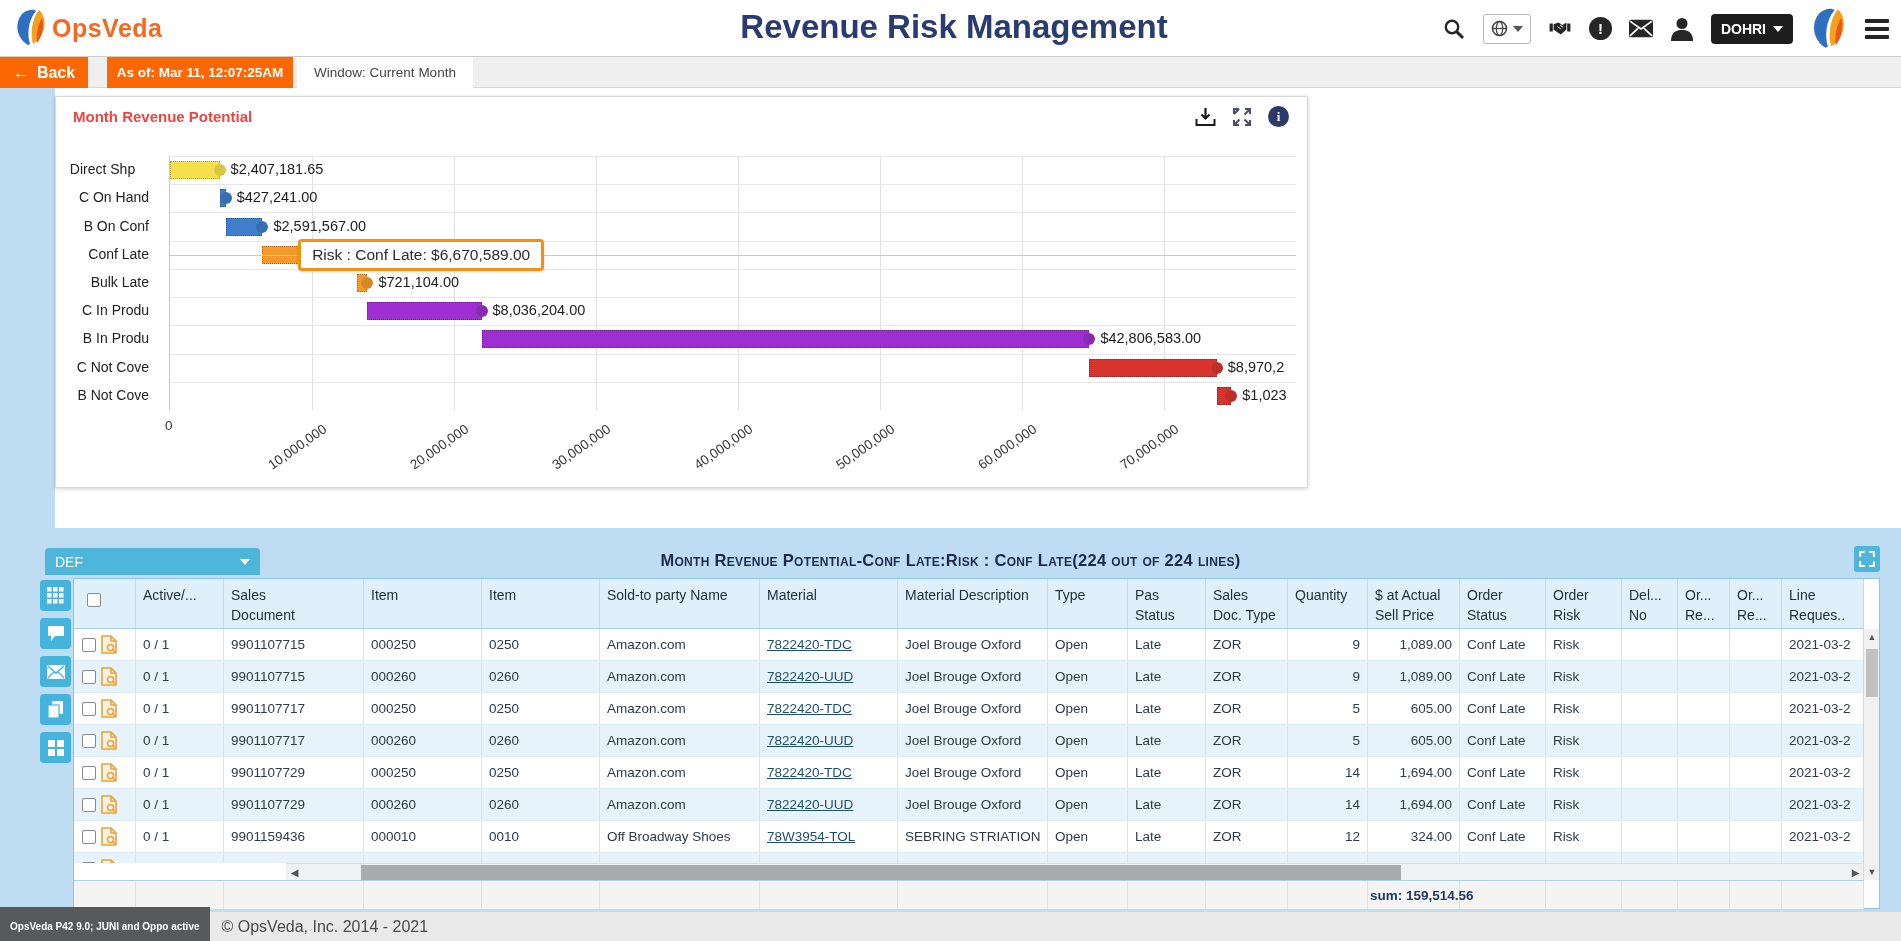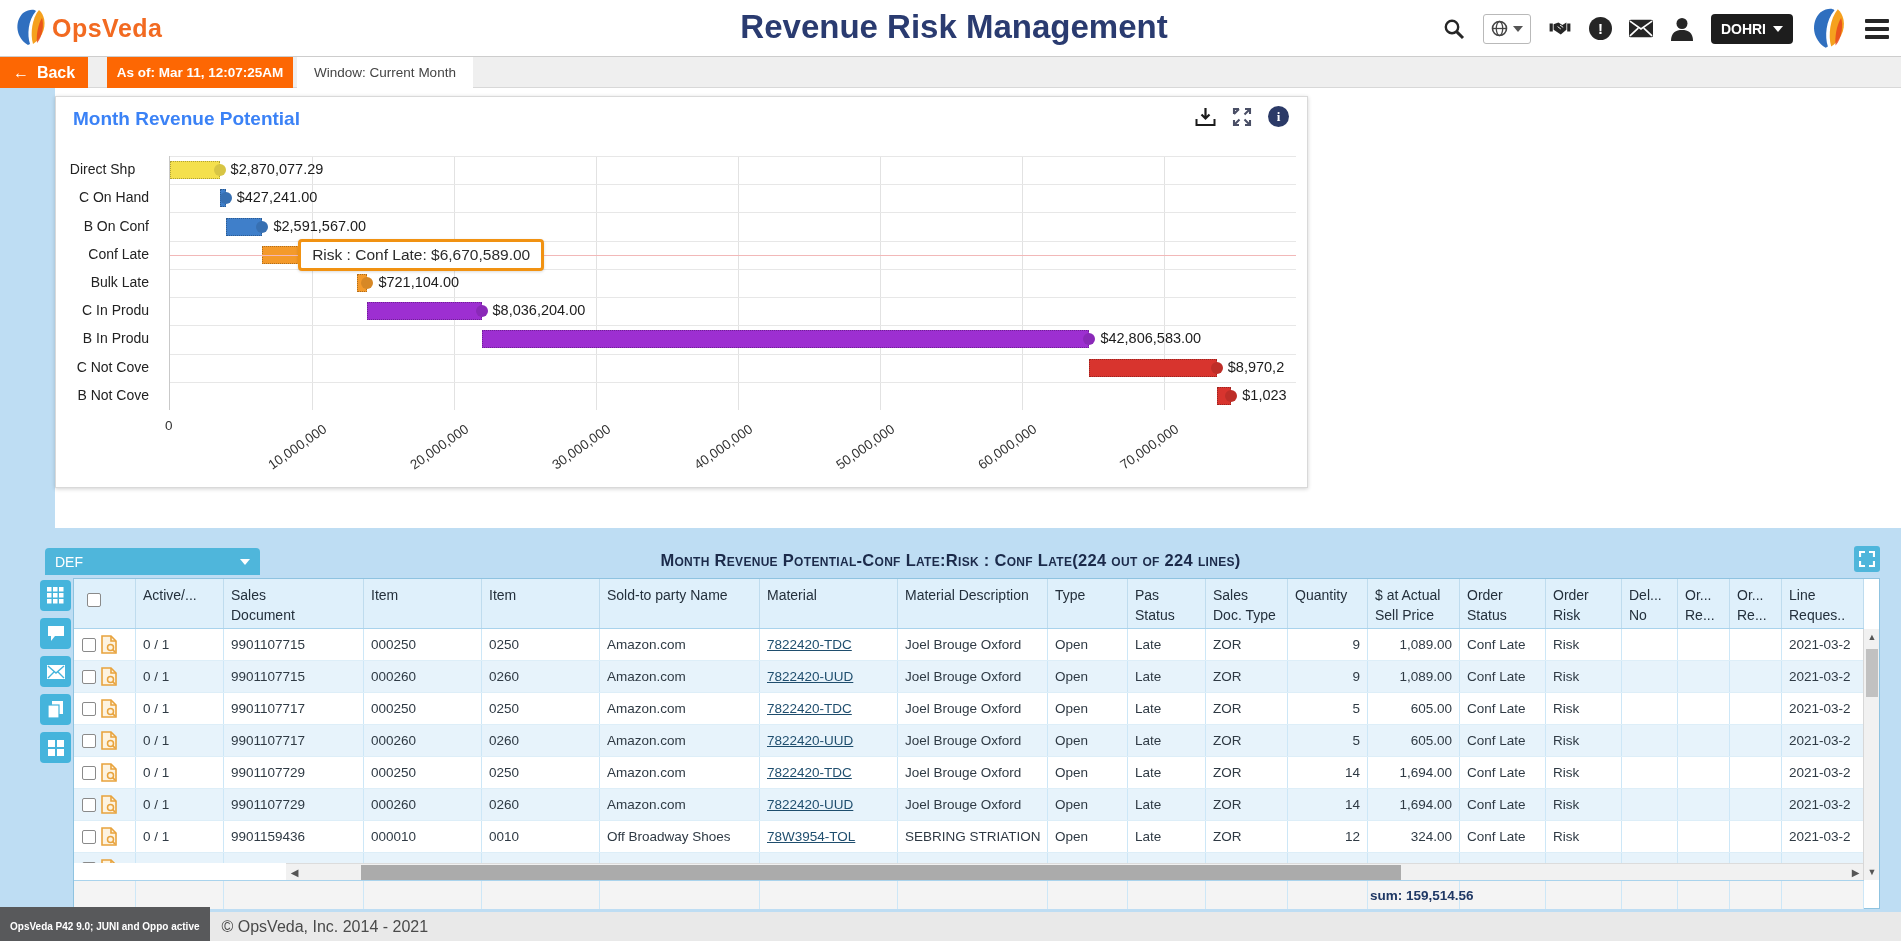--- a/index.html
+++ b/index.html
@@ -27,21 +27,21 @@
   .back{left:0;width:88px;background:#FD6703;color:#fff;font-weight:bold;font-size:16px;gap:8px;cursor:pointer;}
   .asof{left:107px;width:186px;background:#FD6703;color:#fff;font-weight:bold;font-size:13.5px;}
   .winchip{left:297px;width:176px;background:#fff;color:#444;font-size:13.5px;}
 
   
   .left-strip{position:absolute;left:0;top:88px;width:55px;height:824px;background:#BEDDF3;}
   .tbl-section{position:absolute;left:0;top:528px;width:1901px;height:384px;background:#BEDDF3;}
 
   
   .card{position:absolute;left:55px;top:96px;width:1253px;height:392px;background:#fff;border:1px solid #d9d9d9;box-shadow:0 1px 4px rgba(0,0,0,.18);z-index:2;}
-  .card-title{position:absolute;left:17px;top:11px;font-size:19px;font-weight:bold;color:#3b82f6;}
+  .card-title{position:absolute;left:17px;top:11px;font-size:15px;font-weight:bold;color:#ef4444;}
   .card-icons{position:absolute;right:18px;top:9px;display:flex;align-items:center;gap:16px;}
   .info-circ{width:21px;height:21px;border-radius:50%;background:#2B3A67;color:#fff;font-size:13px;font-weight:bold;font-family:"Liberation Serif",serif;display:flex;align-items:center;justify-content:center;}
   .ylabels{position:absolute;left:0;top:59px;width:106px;height:254px;}
   .ylab{position:absolute;right:0;width:106px;padding-right:13px;text-align:right;font-size:14px;color:#222;}
   .plot{position:absolute;left:113px;top:59px;width:1127px;height:254px;overflow:hidden;border-left:1px solid #c9c9c9;}
   .grid-v{position:absolute;top:0;bottom:0;width:1px;background:#e2e2e2;}
   .grid-h{position:absolute;left:0;right:0;height:1px;background:#e7e7e7;}
   .bar{position:absolute;height:18px;border:1px dotted rgba(0,0,0,.28);}
   .dot{position:absolute;border-radius:50%;}
   .blabel{position:absolute;font-size:14.5px;color:#1c1c1c;white-space:nowrap;}
@@ -580,21 +580,21 @@
       <div class="grid-h" style="top: 28.2222px;"></div>
       <div class="grid-h" style="top: 56.4444px;"></div>
       <div class="grid-h" style="top: 84.6667px;"></div>
       <div class="grid-h" style="top: 112.889px;"></div>
       <div class="grid-h" style="top: 141.111px;"></div>
       <div class="grid-h" style="top: 169.333px;"></div>
       <div class="grid-h" style="top: 197.556px;"></div>
       <div class="grid-h" style="top: 225.778px;"></div>
       <div class="bar" style="left: 0px; top: 5.11111px; width: 49.5902px; background: rgb(244, 224, 77);"></div>
       <div class="dot" style="left: 43.5902px; top: 8.11111px; width: 12px; height: 12px; background: rgb(244, 224, 77); filter: brightness(0.88);"></div>
-      <span class="blabel" style="left: 60.5902px; top: 5.11111px;">$2,870,077.29</span>
+      <span class="blabel" style="left: 60.5902px; top: 5.11111px;">$2,407,181.65</span>
       <div class="bar" style="left: 49.5902px; top: 33.3333px; width: 6.06682px; background: rgb(63, 127, 202);"></div>
       <div class="dot" style="left: 49.657px; top: 36.3333px; width: 12px; height: 12px; background: rgb(63, 127, 202); filter: brightness(0.88);"></div>
       <span class="blabel" style="left: 66.657px; top: 33.3333px;">$427,241.00</span>
       <div class="bar" style="left: 55.657px; top: 61.5556px; width: 36.8003px; background: rgb(63, 127, 202);"></div>
       <div class="dot" style="left: 86.4573px; top: 64.5556px; width: 12px; height: 12px; background: rgb(63, 127, 202); filter: brightness(0.88);"></div>
       <span class="blabel" style="left: 103.457px; top: 61.5556px;">$2,591,567.00</span>
       <div class="bar" style="left: 92.4573px; top: 89.7778px; width: 94.7224px; background: rgb(244, 154, 43);"></div>
       <div class="dot" style="left: 178.18px; top: 89.7778px; width: 18px; height: 18px; background: rgb(244, 154, 43); filter: brightness(0.88);"></div>
       <div class="selline" style="top: 98.7778px;"></div>
       <div class="handle" style="left: 175.18px; top: 86.6667px;"></div>

